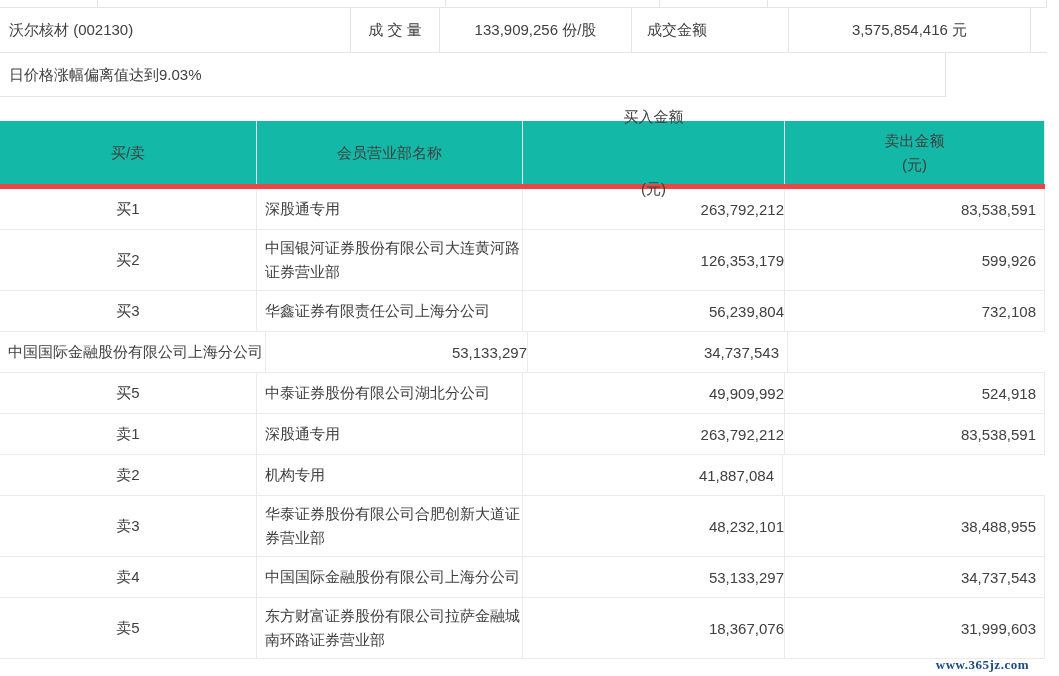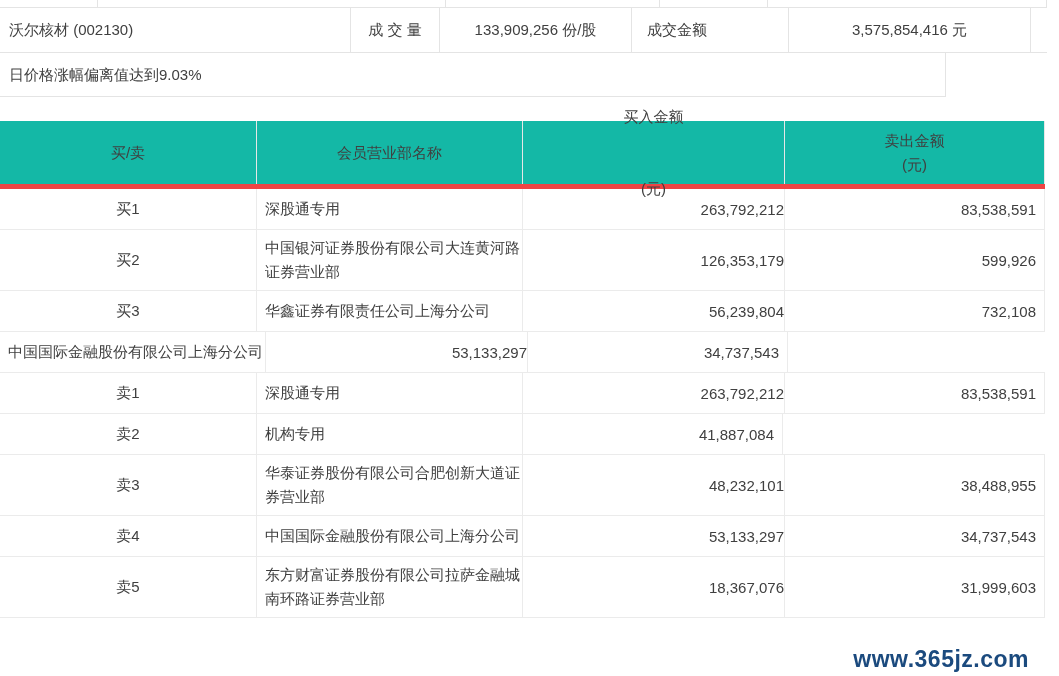--- a/index.html
+++ b/index.html
@@ -41,22 +41,22 @@
   .tr { display:flex; align-items:stretch; min-height:41px; border-bottom:1px solid #ebebeb; }
   .td { display:flex; align-items:center; border-right:1px solid #ebebeb; }
   .td-side { width:257px; justify-content:center; }
   .td-broker { width:266px; padding:6px 2px 6px 8px; line-height:24px; }
   .td-buy  { width:262px; justify-content:flex-end; padding-right:0; }
   .td-sell { width:260px; justify-content:flex-end; padding-right:8px; }
 
   
   .watermark {
     position:absolute; right:30px; bottom:3px;
-    font-family:Liberation Sans, sans-serif;
-    font-size:23px; font-weight:700; letter-spacing:0.5px;
+    font-family:Liberation Serif, serif;
+    font-size:13px; font-weight:700; letter-spacing:0.5px;
   }
 </style>
 </head>
 <body>
 
 <div class="page">
 
   <div class="info-table">
     <div class="sliver">
       <div class="sliver-cell sv1"></div>
@@ -113,20 +113,26 @@
     <div class="td td-buy">56,239,804</div>
     <div class="td td-sell">732,108</div>
   </div>
 
   <div class="tr">
     <div class="td td-broker">中国国际金融股份有限公司上海分公司</div>
     <div class="td td-buy">53,133,297</div>
     <div class="td td-sell">34,737,543</div>
   </div>
 
+  <div class="tr">
+    <div class="td td-side">买5</div>
+    <div class="td td-broker">中泰证券股份有限公司湖北分公司</div>
+    <div class="td td-buy">49,909,992</div>
+    <div class="td td-sell">524,918</div>
+  </div>
 
   <div class="tr">
     <div class="td td-side">卖1</div>
     <div class="td td-broker">深股通专用</div>
     <div class="td td-buy">263,792,212</div>
     <div class="td td-sell">83,538,591</div>
   </div>
 
   <div class="tr">
     <div class="td td-side">卖2</div>

